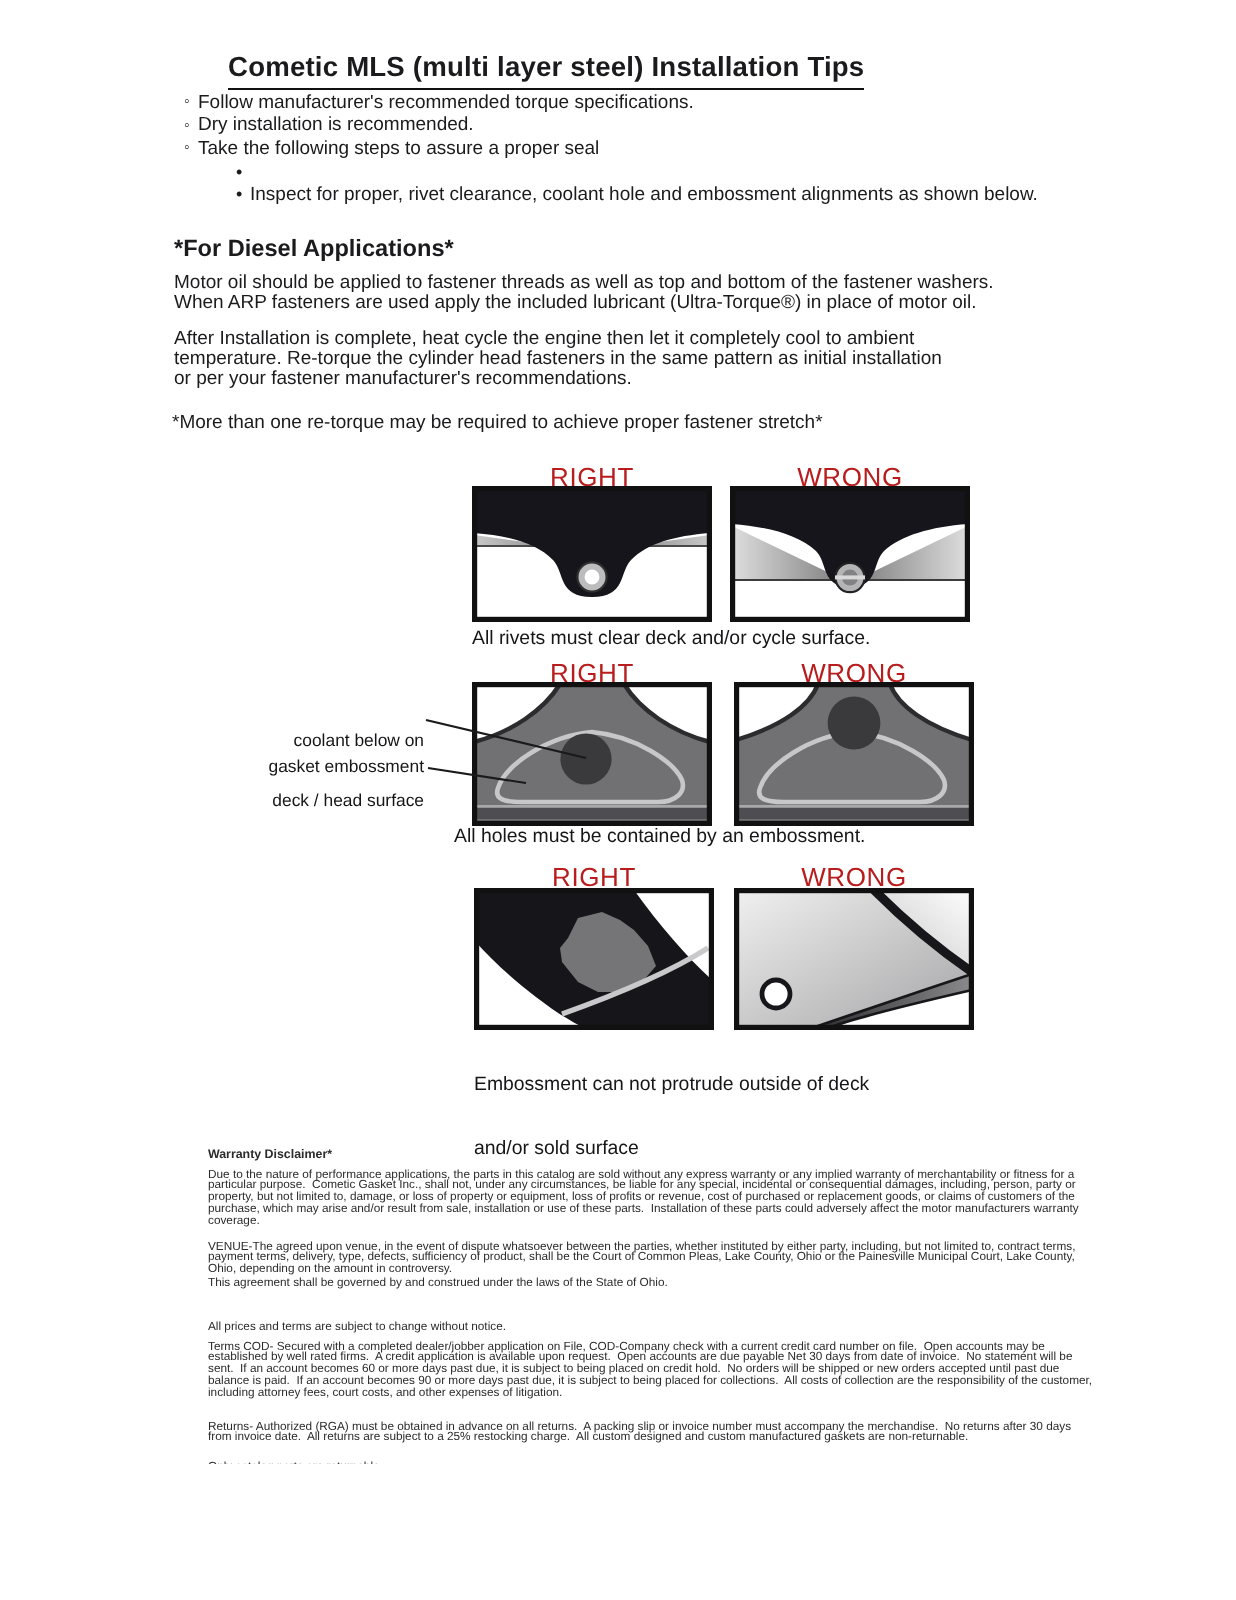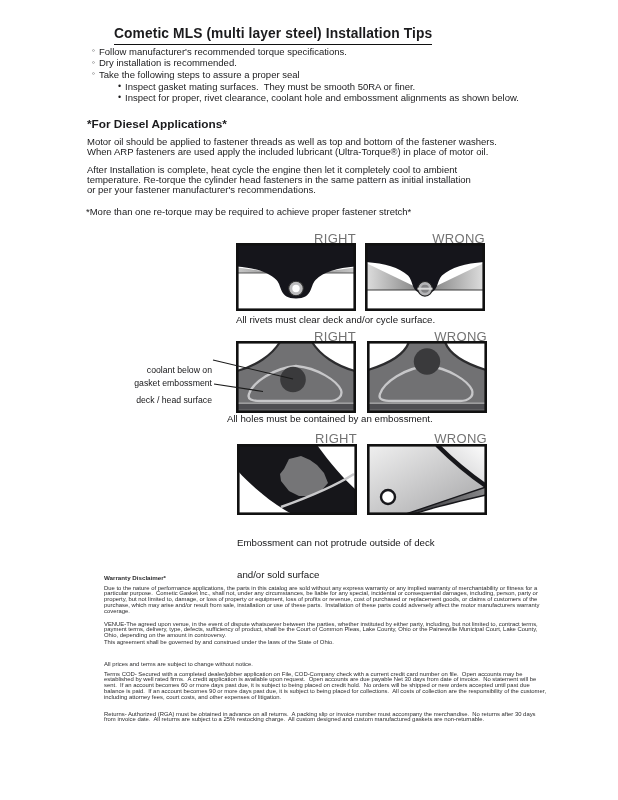--- a/index.html
+++ b/index.html
@@ -16,21 +16,21 @@
   .b-row{display:flex;white-space:pre;}
   .b-row.sub{margin-left:26px;}
   .b-m{width:7px;flex:none;font-size:8px;position:relative;top:-.5px;}
   .b-row.sub .b-m{font-size:9px;top:0;}
 
   
   .diesel-h{left:87px;top:117px;font-size:11.8px;font-weight:bold;white-space:pre;}
   .bodyline{font-size:9.5px;line-height:10.1px;white-space:pre;}
 
   
-  .rw{width:120px;text-align:right;font-size:13px;letter-spacing:.3px;color:#737373;white-space:pre;}
+  .rw{width:120px;text-align:center;font-size:13px;letter-spacing:.3px;color:#b91c1c;white-space:pre;}
   .cap{font-size:9.7px;color:#161618;white-space:pre;line-height:10.8px;}
   .sidelabel{font-size:8.7px;line-height:9.9px;text-align:right;width:112px;white-space:pre;color:#161618;}
   .panel{display:block;}
 
   
   .legal-p{left:104px;width:443px;font-size:5.9px;line-height:5.85px;white-space:pre-wrap;color:#2b2b2d;}
   .legal-h{font-size:6.2px;font-weight:bold;}
 
   .pagenum{left:388px;top:761px;font-size:12.3px;color:#000000;letter-spacing:.2px;white-space:pre;}
 </style>
@@ -49,21 +49,20 @@
     <div class="b-row">
       <span class="b-m">◦</span>
       <span>Dry installation is recommended.</span>
     </div>
     <div class="b-row">
       <span class="b-m">◦</span>
       <span>Take the following steps to assure a proper seal</span>
     </div>
     <div class="b-row sub">
       <span class="b-m">•</span>
-      <span>Inspect gasket mating surfaces.  They must be smooth 50RA or finer.</span>
     </div>
     <div class="b-row sub">
       <span class="b-m">•</span>
       <span>Inspect for proper, rivet clearance, coolant hole and embossment alignments as shown below.</span>
     </div>
   </div>
 
   <div class="abs diesel-h">*For Diesel Applications*</div>
   <div class="abs bodyline" style="left:87px;top:136.5px;">Motor oil should be applied to fastener threads as well as top and bottom of the fastener washers.</div>
   <div class="abs bodyline" style="left:87px;top:146.6px;">When ARP fasteners are used apply the included lubricant (Ultra-Torque®) in place of motor oil.</div>

